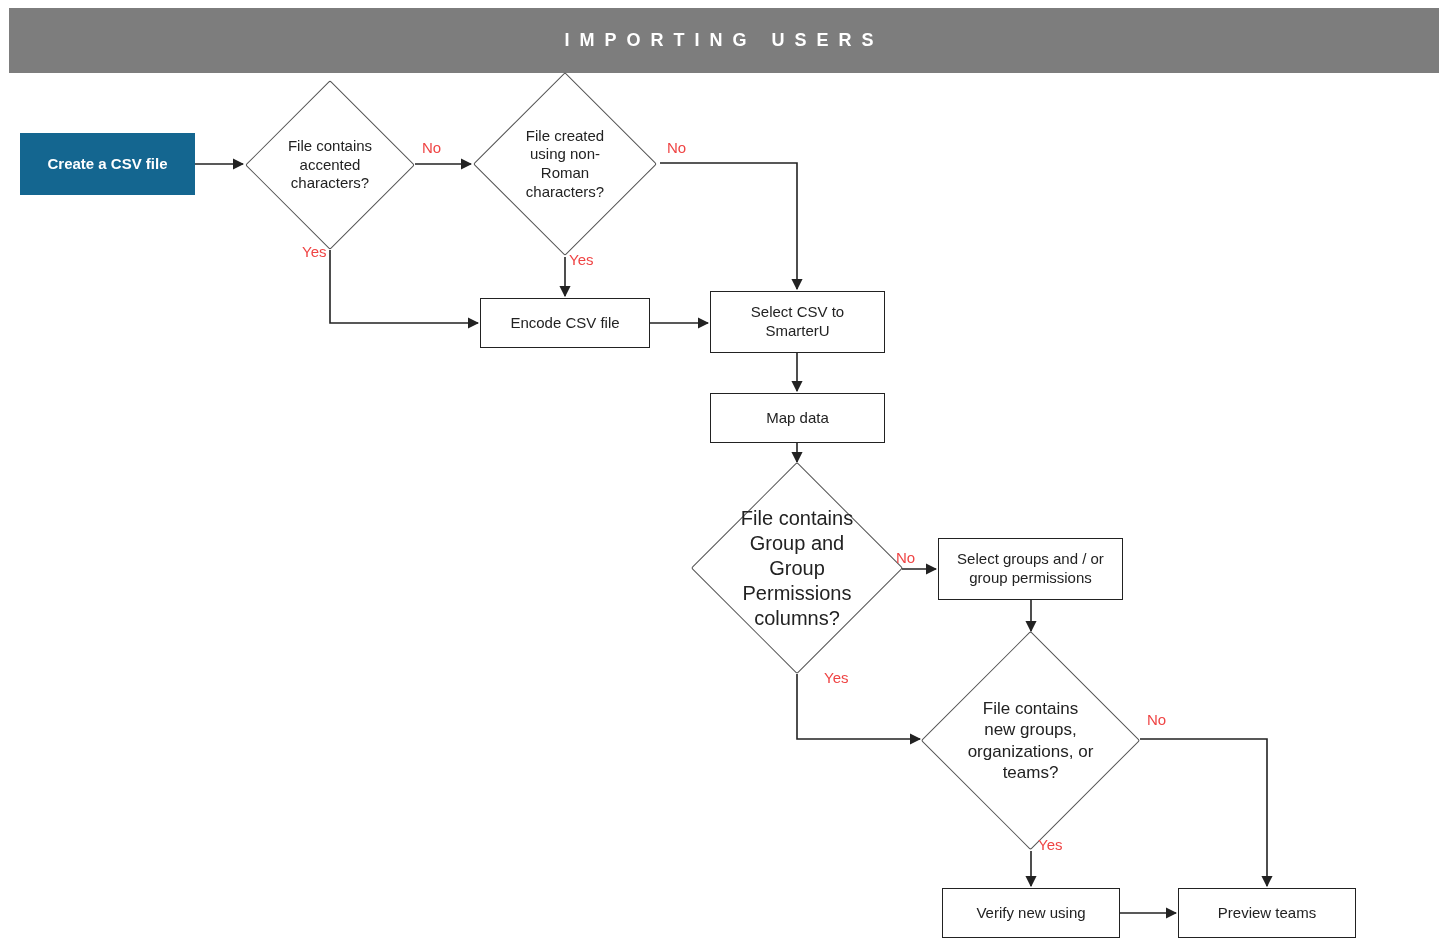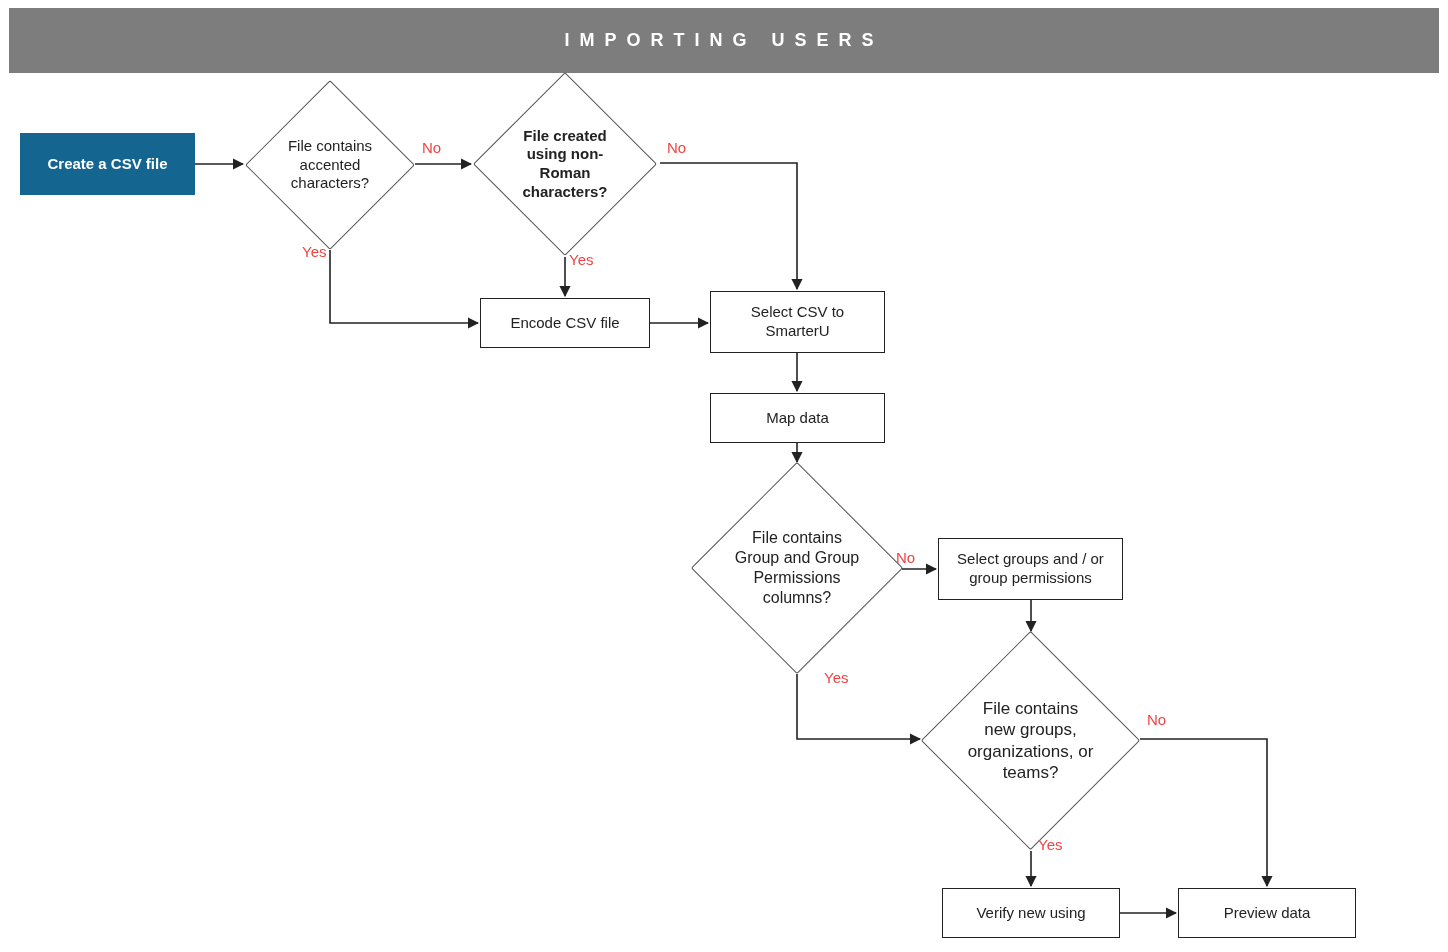--- a/index.html
+++ b/index.html
@@ -96,46 +96,46 @@
 
 <div class="canvas">
 
   <div class="node start" style="left:20px; top:60px; width:175px; height:62px;">Create a CSV file</div>
 
   <div class="decision-wrap" style="left:270px; top:32px; width:120px; height:120px;">
     <div class="diamond"></div>
     <div class="decision-text">File contains accented characters?</div>
   </div>
 
-  <div class="decision-wrap" style="left:500px; top:26px; width:130px; height:130px;font-weight:bold;">
+  <div class="decision-wrap" style="left:500px; top:26px; width:130px; height:130px;">
     <div class="diamond"></div>
     <div class="decision-text">File created using non-Roman characters?</div>
   </div>
 
   <div class="node process" style="left:480px; top:225px; width:170px; height:50px;">Encode CSV file</div>
 
   <div class="node process" style="left:710px; top:218px; width:175px; height:62px;">Select CSV to SmarterU</div>
 
   <div class="node process" style="left:710px; top:320px; width:175px; height:50px;">Map data</div>
 
   <div class="decision-wrap" style="left:722px; top:420px; width:150px; height:150px;">
     <div class="diamond"></div>
-    <div class="decision-text" style="font-size:16px;">File contains Group and Group Permissions columns?</div>
+    <div class="decision-text" style="font-size:20px;">File contains Group and Group Permissions columns?</div>
   </div>
 
   <div class="node process" style="left:938px; top:465px; width:185px; height:62px;">Select groups and / or group permissions</div>
 
   <div class="decision-wrap" style="left:953px; top:590px; width:155px; height:155px;">
     <div class="diamond"></div>
     <div class="decision-text" style="font-size:17px;">File contains new groups, organizations, or teams?</div>
   </div>
 
   <div class="node process" style="left:942px; top:815px; width:178px; height:50px;">Verify new using</div>
 
-  <div class="node process" style="left:1178px; top:815px; width:178px; height:50px;">Preview data</div>
+  <div class="node process" style="left:1178px; top:815px; width:178px; height:50px;">Preview teams</div>
 
   <span class="edge-label" style="left:422px; top:66px;">No</span>
   <span class="edge-label" style="left:302px; top:170px;">Yes</span>
   <span class="edge-label" style="left:667px; top:66px;">No</span>
   <span class="edge-label" style="left:569px; top:178px;">Yes</span>
   <span class="edge-label" style="left:896px; top:476px;">No</span>
   <span class="edge-label" style="left:824px; top:596px;">Yes</span>
   <span class="edge-label" style="left:1147px; top:638px;">No</span>
   <span class="edge-label" style="left:1038px; top:763px;">Yes</span>
 

